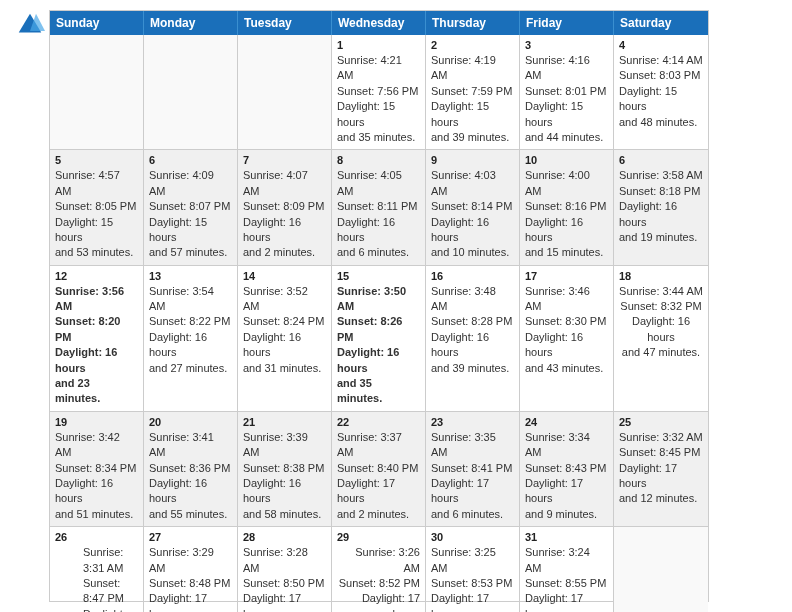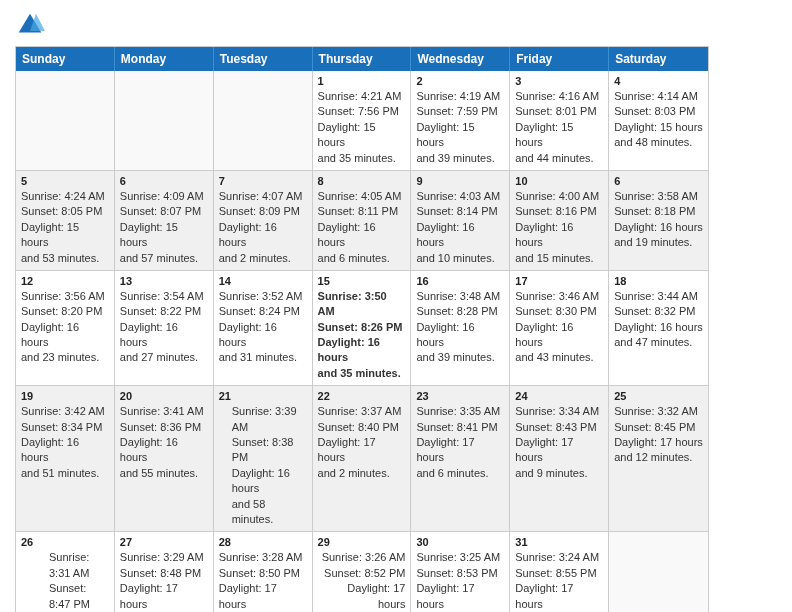--- a/index.html
+++ b/index.html
@@ -8,21 +8,21 @@
       height: 612px;
       font-family: Arial, sans-serif;
       background: #fff;
       overflow: hidden;
     }
     .page {
       width: 724px;
       height: 612px;
       padding: 10px 15px;
       display: flex;
-      flex-direction: column;
+      flex-direction: row;
     }
     .header {
       display: flex;
       justify-content: space-between;
       align-items: flex-start;
       margin-bottom: 6px;
     }
     .logo {
       display: flex;
       align-items: center;
@@ -134,22 +134,22 @@
       <div class="title-month"></div>
       <div class="title-location"></div>
     </div>
   </div>
 
   <div class="calendar">
     <div class="cal-header" id="cal-header-row">
         <div class="cal-header-cell">Sunday</div>
         <div class="cal-header-cell">Monday</div>
         <div class="cal-header-cell">Tuesday</div>
+        <div class="cal-header-cell">Wednesday</div>
         <div class="cal-header-cell">Thursday</div>
-        <div class="cal-header-cell">Wednesday</div>
         <div class="cal-header-cell">Friday</div>
         <div class="cal-header-cell">Saturday</div>
       </div>
     <div class="cal-body" id="cal-body">
         <div class="cal-row">
           <div class="cal-cell empty"></div>
           <div class="cal-cell empty"></div>
           <div class="cal-cell empty"></div>
           <div class="cal-cell">
             <div class="day-num">1</div>
@@ -176,21 +176,21 @@
             <div class="day-num">4</div>
             <div class="cell-text" style="white-space: pre-line;">Sunrise: 4:14 AM
 Sunset: 8:03 PM
 Daylight: 15 hours
 and 48 minutes.</div>
           </div>
         </div>
         <div class="cal-row">
           <div class="cal-cell shaded">
             <div class="day-num">5</div>
-            <div class="cell-text" style="white-space: pre-line;">Sunrise: 4:24 AM
+            <div class="cell-text" style="white-space: pre-line;">Sunrise: 4:57 AM
 Sunset: 8:05 PM
 Daylight: 15 hours
 and 53 minutes.</div>
           </div>
           <div class="cal-cell shaded">
             <div class="day-num">6</div>
             <div class="cell-text" style="white-space: pre-line;">Sunrise: 4:09 AM
 Sunset: 8:07 PM
 Daylight: 15 hours
 and 57 minutes.</div>
@@ -227,21 +227,21 @@
             <div class="day-num">6</div>
             <div class="cell-text" style="white-space: pre-line;">Sunrise: 3:58 AM
 Sunset: 8:18 PM
 Daylight: 16 hours
 and 19 minutes.</div>
           </div>
         </div>
         <div class="cal-row">
           <div class="cal-cell">
             <div class="day-num">12</div>
-            <div class="cell-text" style="white-space: pre-line;">Sunrise: 3:56 AM
+            <div class="cell-text" style="white-space: pre-line; font-weight: bold;">Sunrise: 3:56 AM
 Sunset: 8:20 PM
 Daylight: 16 hours
 and 23 minutes.</div>
           </div>
           <div class="cal-cell">
             <div class="day-num">13</div>
             <div class="cell-text" style="white-space: pre-line;">Sunrise: 3:54 AM
 Sunset: 8:22 PM
 Daylight: 16 hours
 and 27 minutes.</div>
@@ -269,21 +269,21 @@
           </div>
           <div class="cal-cell">
             <div class="day-num">17</div>
             <div class="cell-text" style="white-space: pre-line;">Sunrise: 3:46 AM
 Sunset: 8:30 PM
 Daylight: 16 hours
 and 43 minutes.</div>
           </div>
           <div class="cal-cell">
             <div class="day-num">18</div>
-            <div class="cell-text" style="white-space: pre-line;">Sunrise: 3:44 AM
+            <div class="cell-text" style="white-space: pre-line; text-align: center;">Sunrise: 3:44 AM
 Sunset: 8:32 PM
 Daylight: 16 hours
 and 47 minutes.</div>
           </div>
         </div>
         <div class="cal-row">
           <div class="cal-cell shaded">
             <div class="day-num">19</div>
             <div class="cell-text" style="white-space: pre-line;">Sunrise: 3:42 AM
 Sunset: 8:34 PM
@@ -292,21 +292,21 @@
           </div>
           <div class="cal-cell shaded">
             <div class="day-num">20</div>
             <div class="cell-text" style="white-space: pre-line;">Sunrise: 3:41 AM
 Sunset: 8:36 PM
 Daylight: 16 hours
 and 55 minutes.</div>
           </div>
           <div class="cal-cell shaded">
             <div class="day-num">21</div>
-            <div class="cell-text" style="white-space: pre-line; margin-left: 13px;">Sunrise: 3:39 AM
+            <div class="cell-text" style="white-space: pre-line;">Sunrise: 3:39 AM
 Sunset: 8:38 PM
 Daylight: 16 hours
 and 58 minutes.</div>
           </div>
           <div class="cal-cell shaded">
             <div class="day-num">22</div>
             <div class="cell-text" style="white-space: pre-line;">Sunrise: 3:37 AM
 Sunset: 8:40 PM
 Daylight: 17 hours
 and 2 minutes.</div>

